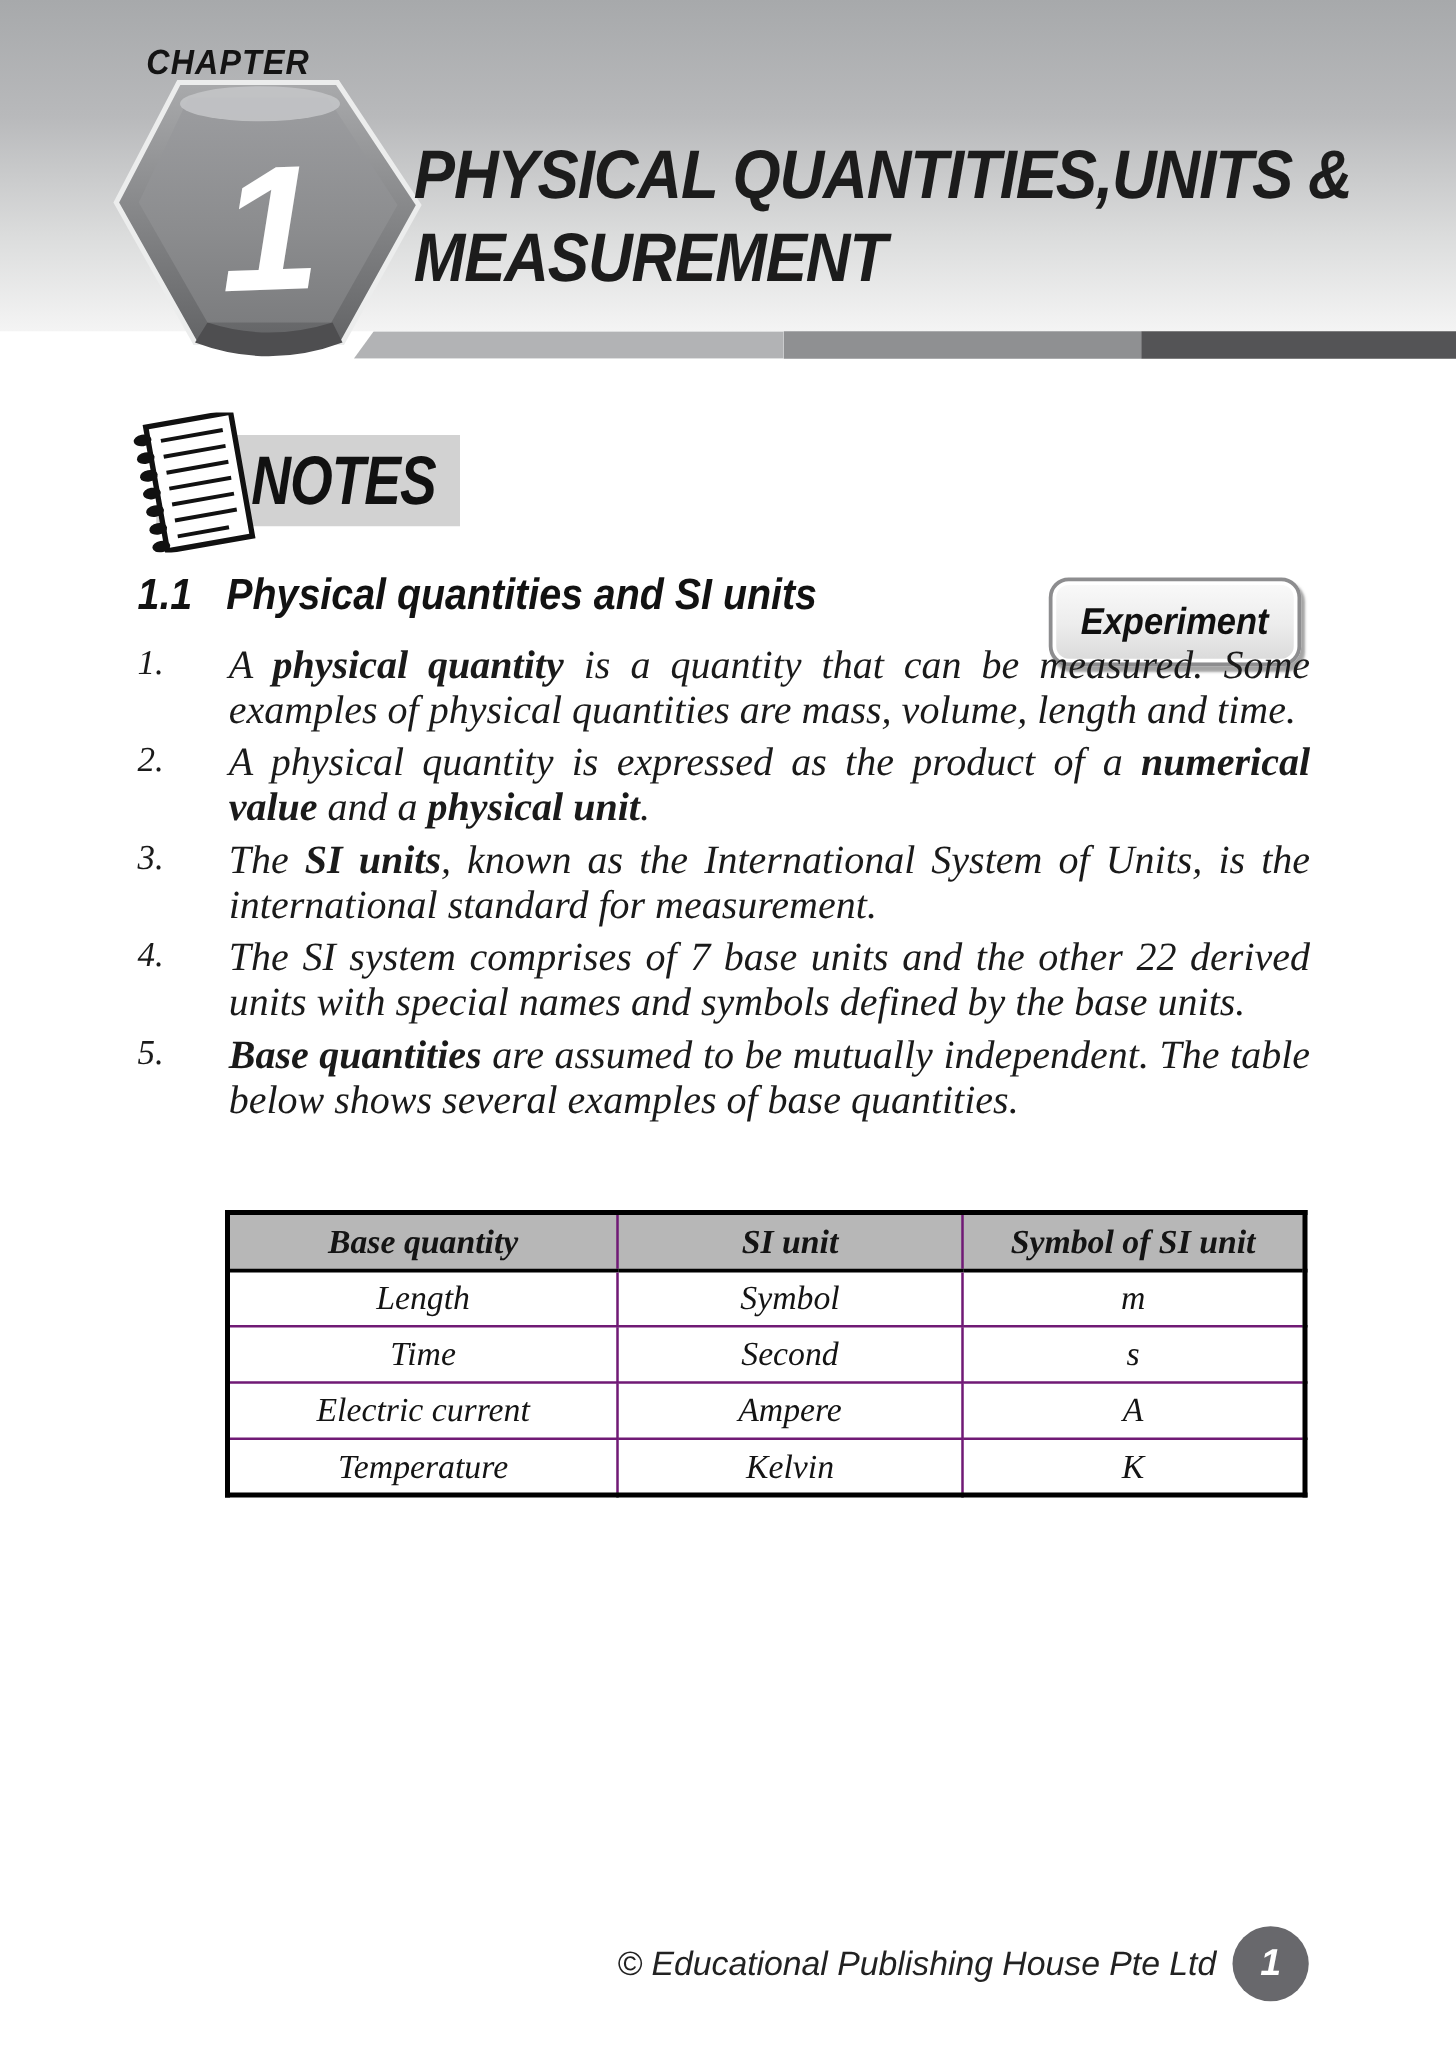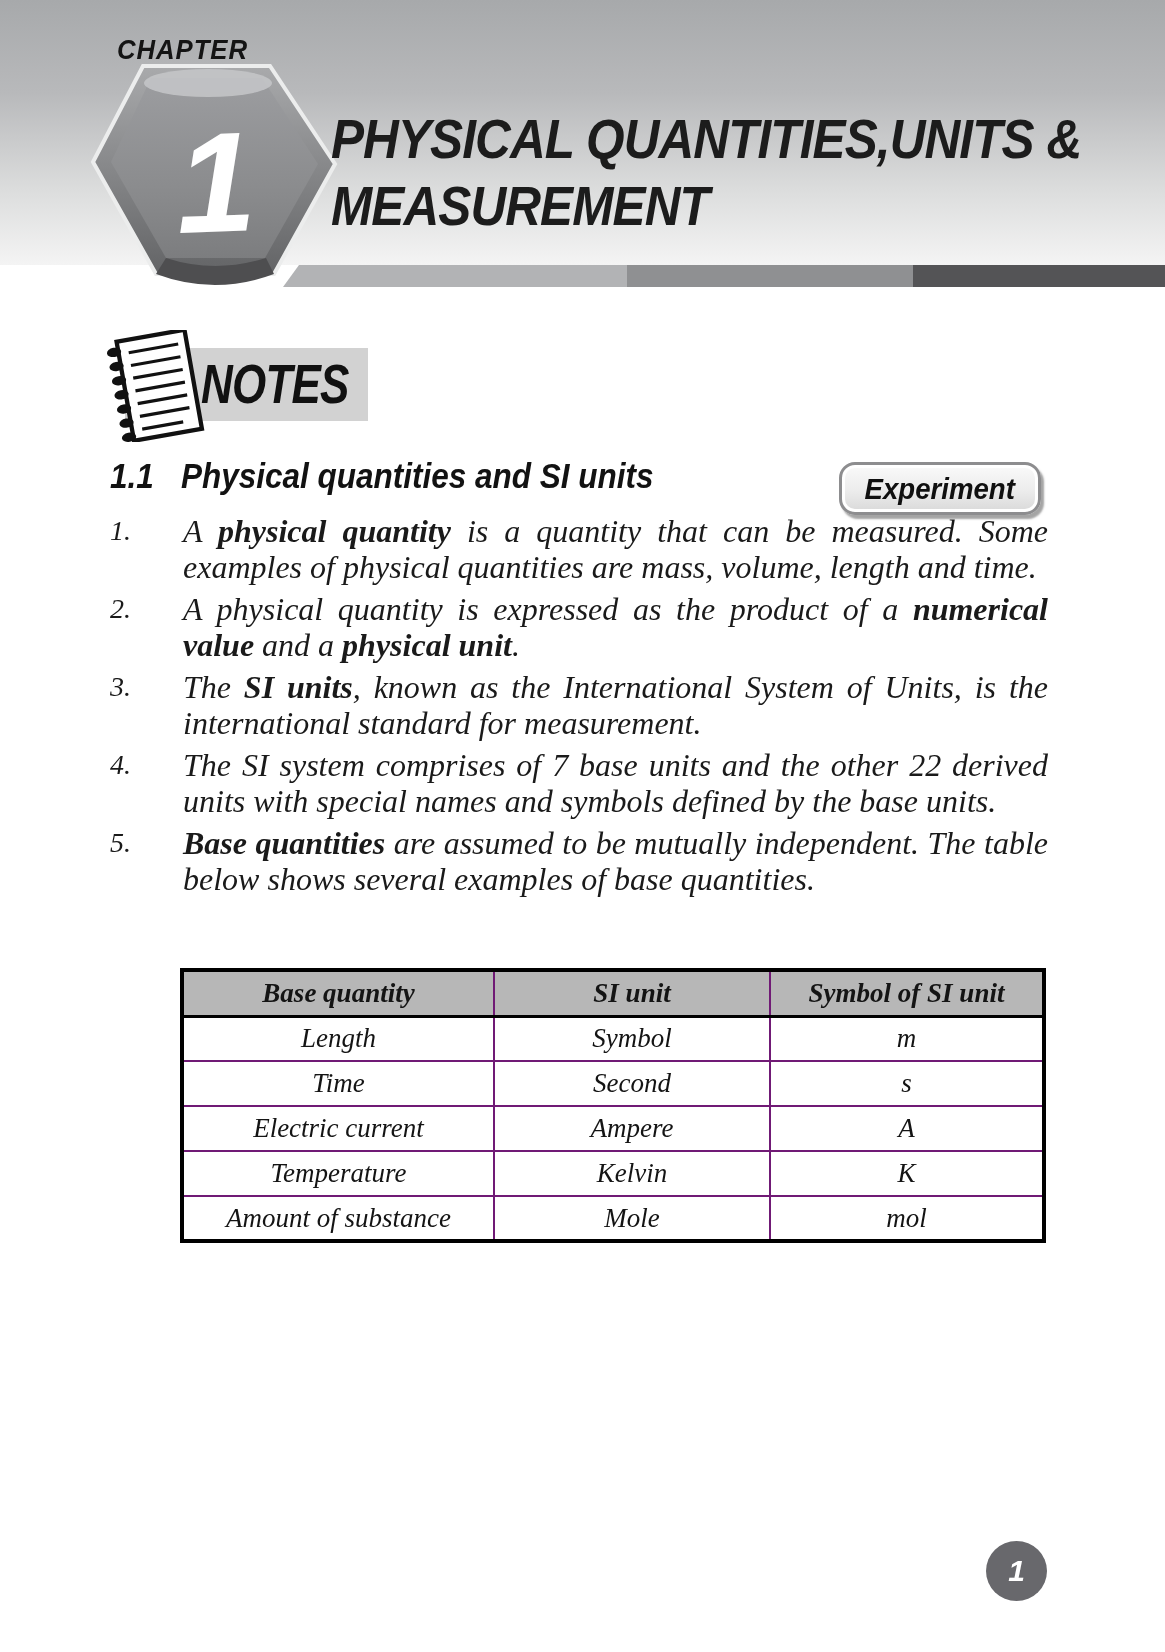--- a/index.html
+++ b/index.html
@@ -47,21 +47,21 @@
   
   .sec-num, .sec-title {
     position:absolute; top:456px;
     font-family:"Liberation Sans", sans-serif; font-weight:bold; font-size:35px;
     color:#121212; transform:scaleX(0.90); transform-origin:0 0; white-space:nowrap;
   }
   .sec-num  { left:110px; }
   .sec-title{ left:181px; }
 
   .experiment-btn {
-    position:absolute; left:839px; top:462px; width:202px; height:53px;
+    position:absolute; left:839px; top:462px; width:202px; height:71px;
     border:3px solid #8d8d8f; border-radius:16px;
     background:linear-gradient(180deg,#fafafa 0%, #ececec 55%, #d9d9d9 100%);
     box-shadow:3px 4px 2px rgba(90,90,90,0.55), inset 0 0 0 3px #ffffff;
     display:flex; align-items:center; justify-content:center;
     font-family:"Liberation Sans", sans-serif; font-weight:bold; font-size:30px; color:#101010;
     cursor:pointer;
   }
   .experiment-btn span { transform:scaleX(0.92); }
 
   
@@ -227,25 +227,21 @@
       <tr>
         <td>Electric current</td>
         <td>Ampere</td>
         <td>A</td>
       </tr>
       <tr>
         <td>Temperature</td>
         <td>Kelvin</td>
         <td>K</td>
       </tr>
-      <tr>
-        <td>Amount of substance</td>
-        <td>Mole</td>
-        <td>mol</td>
-      </tr>
     </tbody>
   </table>
 
+  <div class="copyright">© Educational Publishing House Pte Ltd</div>
   <div class="page-circle">
     <span>1</span>
   </div>
 
 </div>
 
 </body></html>

